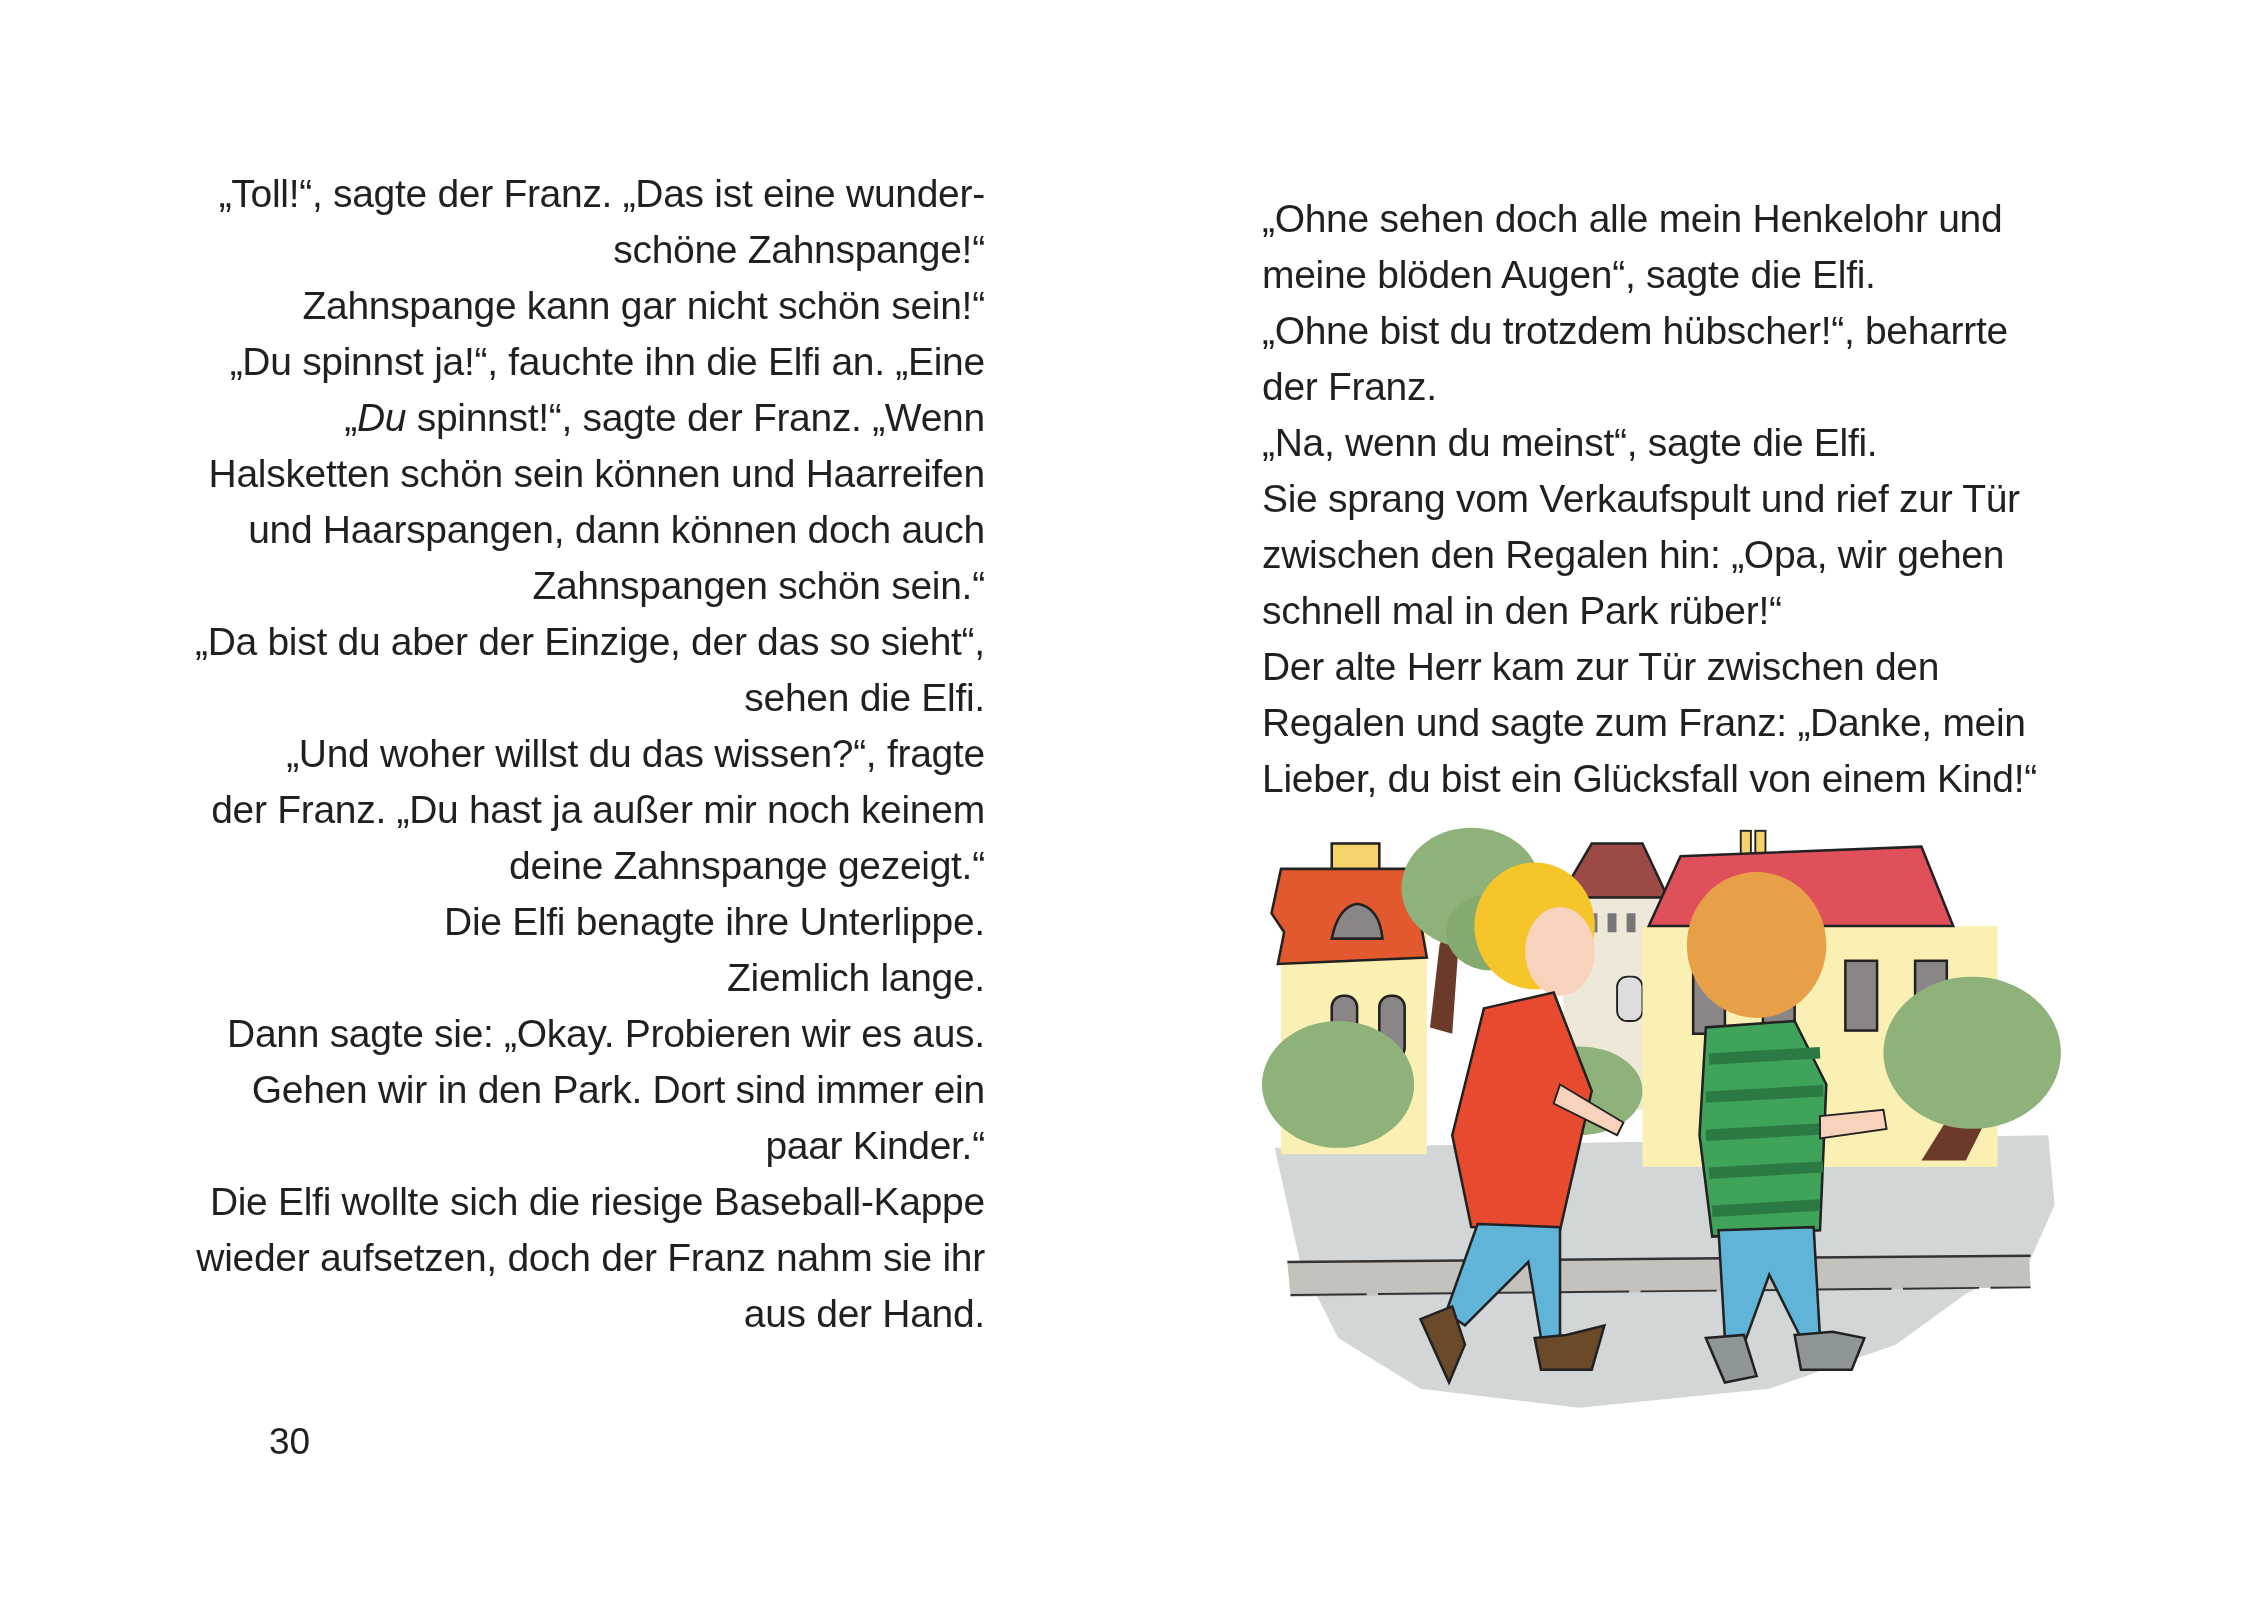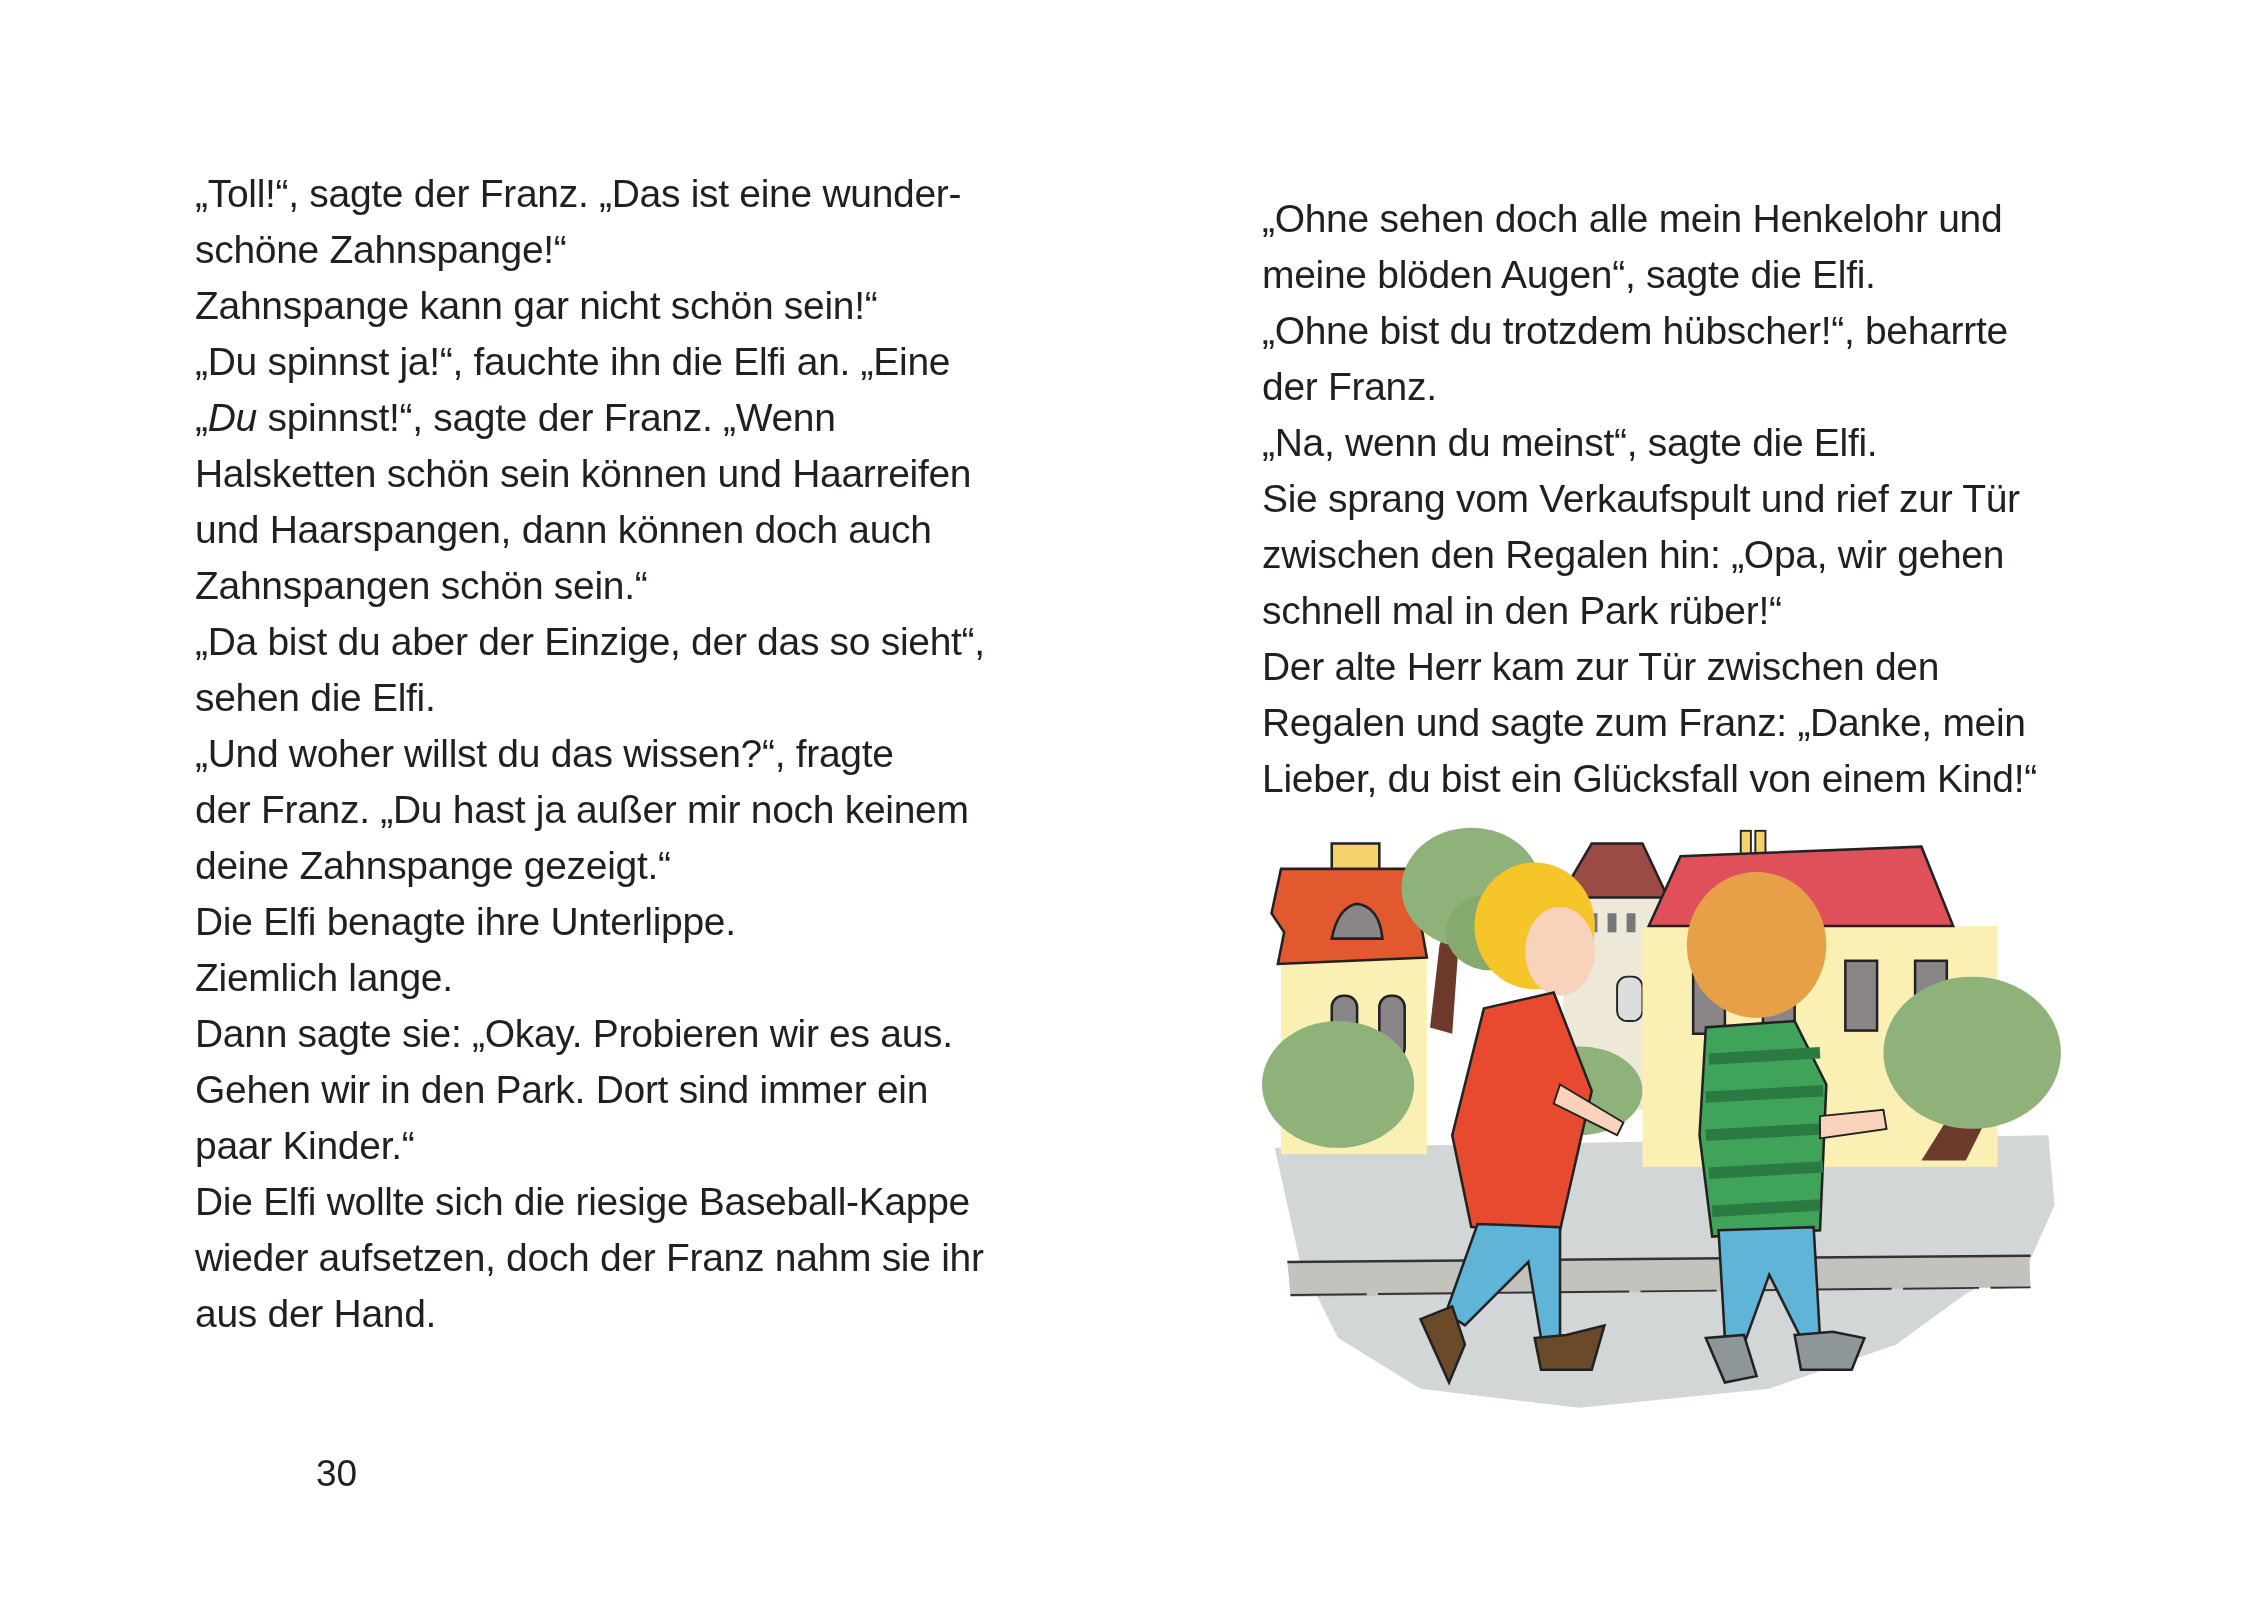--- a/index.html
+++ b/index.html
@@ -12,44 +12,44 @@
       height: 1617px;
       position: relative;
       overflow: hidden;
       font-family: "Liberation Sans", "DejaVu Sans", sans-serif;
       color: #231f20;
     }
     .page {
       position: absolute;
       top: 0;
       height: 1617px;
+      text-align: right;
     }
     .page-left { left: 0; width: 1130px; }
     .page-right { left: 1130px; width: 1131px; }
 
     .text-block {
       position: absolute;
       font-size: 39px;
       line-height: 56px;
       letter-spacing: -0.3px;
       white-space: nowrap;
     }
     .left-text { left: 195px; top: 166px; }
     .right-text { left: 1262px; top: 166px; margin-top: 25px; }
 
     .line { display: block; height: 56px; }
     .line em { font-style: italic; margin-top: 8px; }
 
     .page-number {
       position: absolute;
       left: 269px;
-      top: 1452px;
+      top: 1420px;
       font-size: 37px;
       line-height: 44px;
-      margin-left: 47px;
     }
 
     .illustration {
       position: absolute;
       left: 1262px;
       top: 818px;
       width: 837px;
       height: 609px;
     }
     .illustration svg { width: 100%; height: 100%; display: block; }

